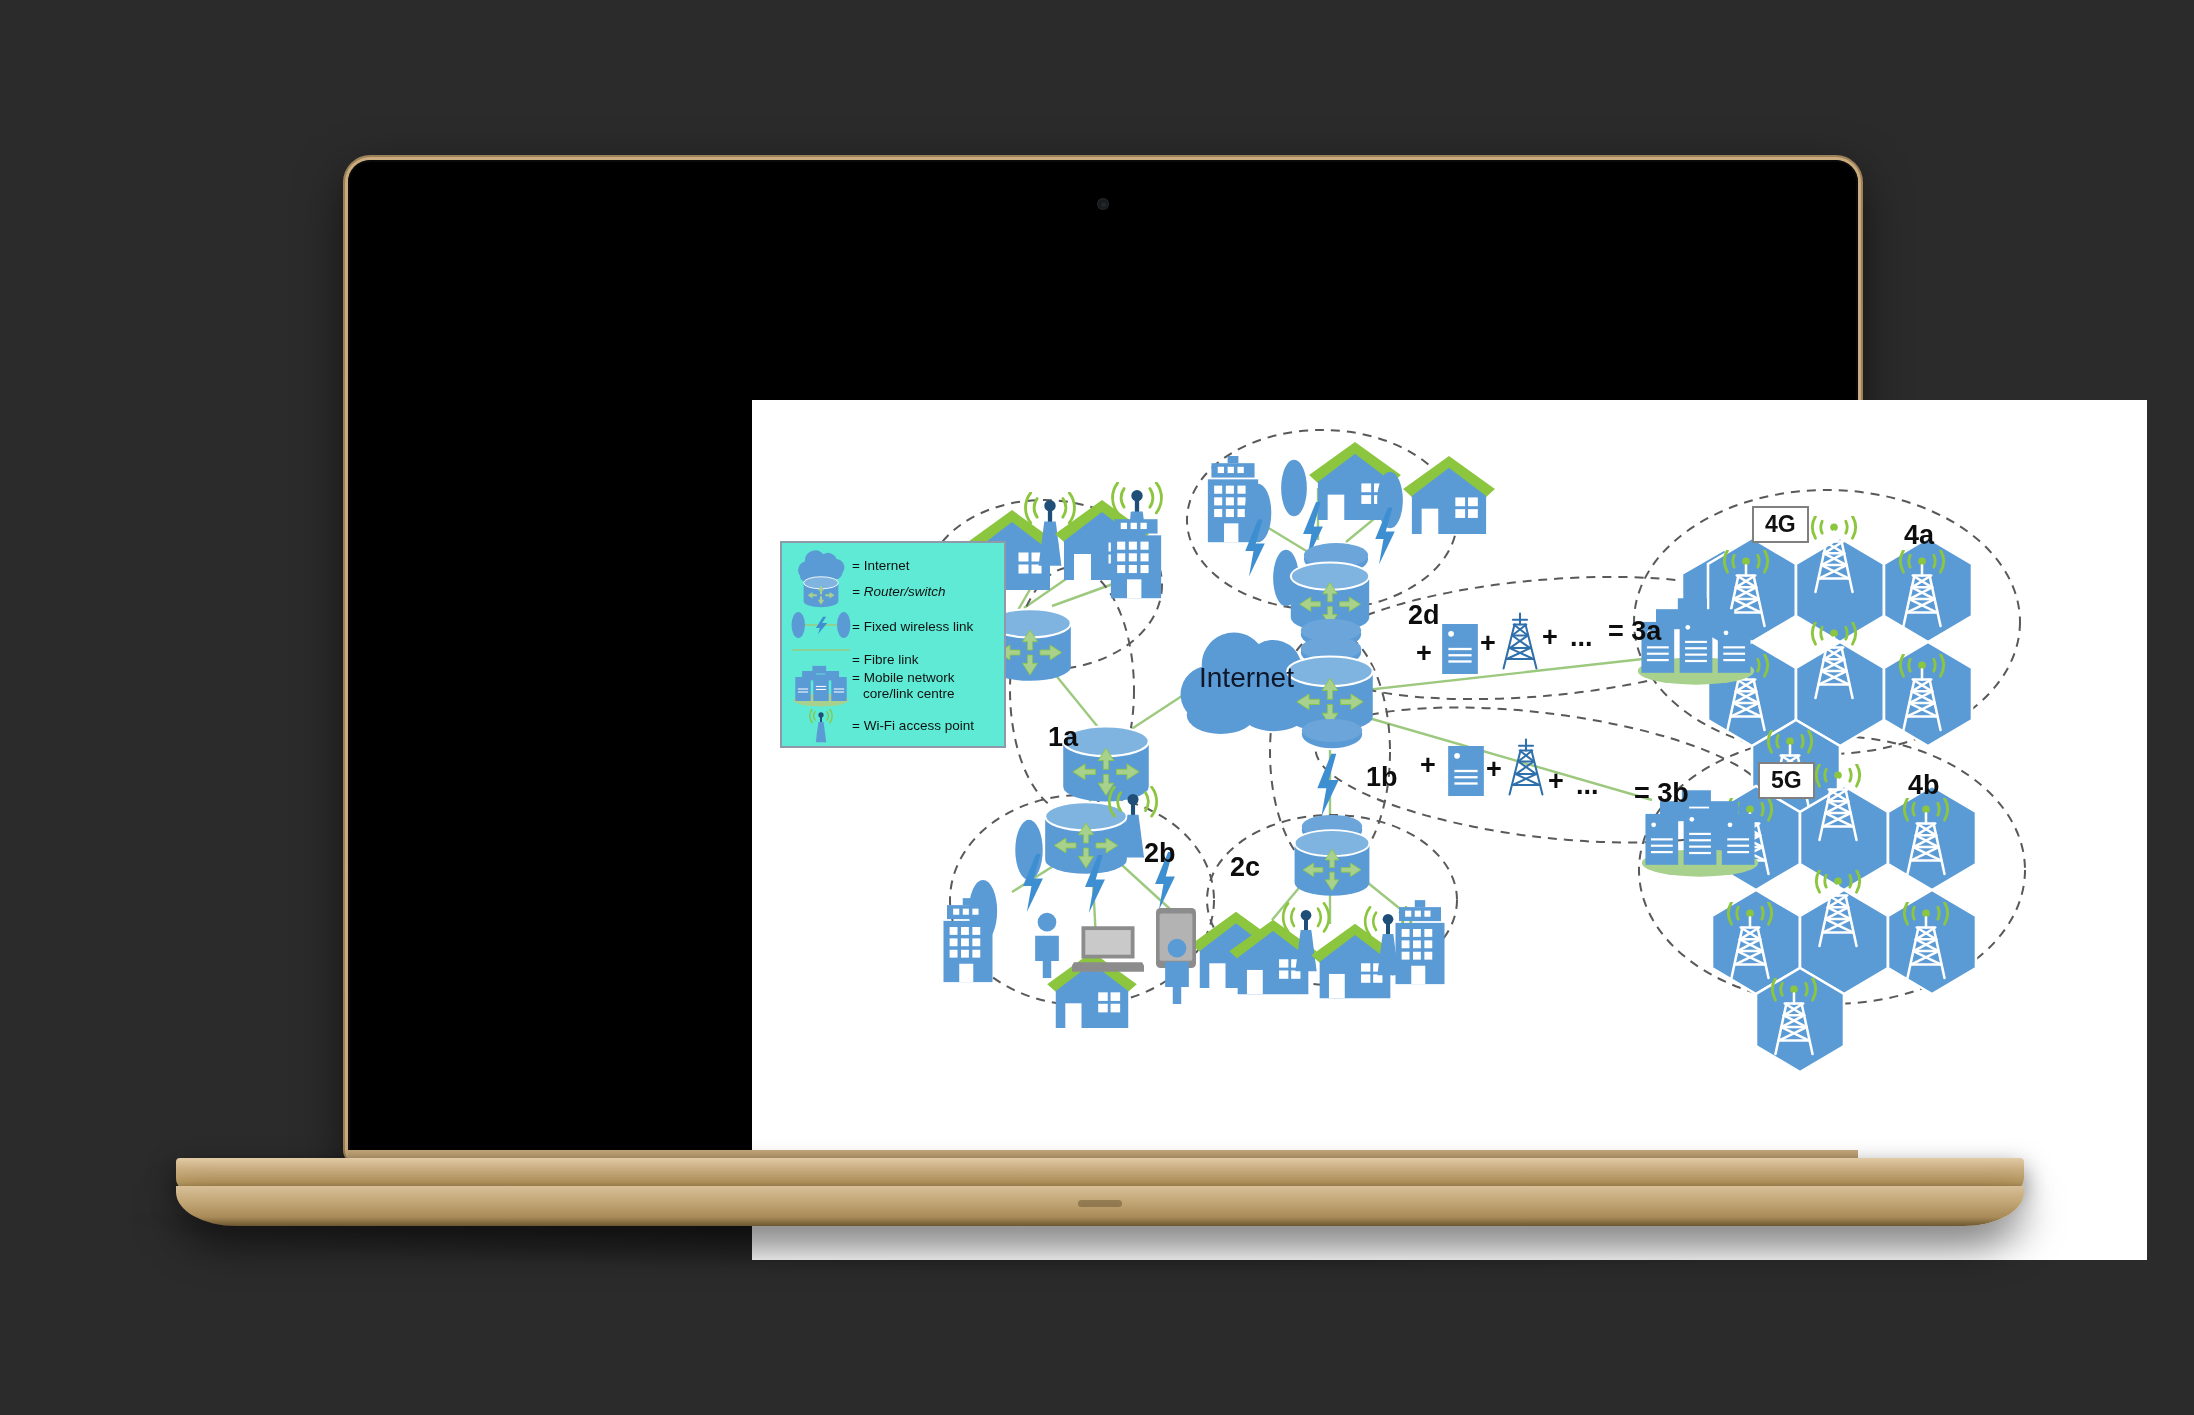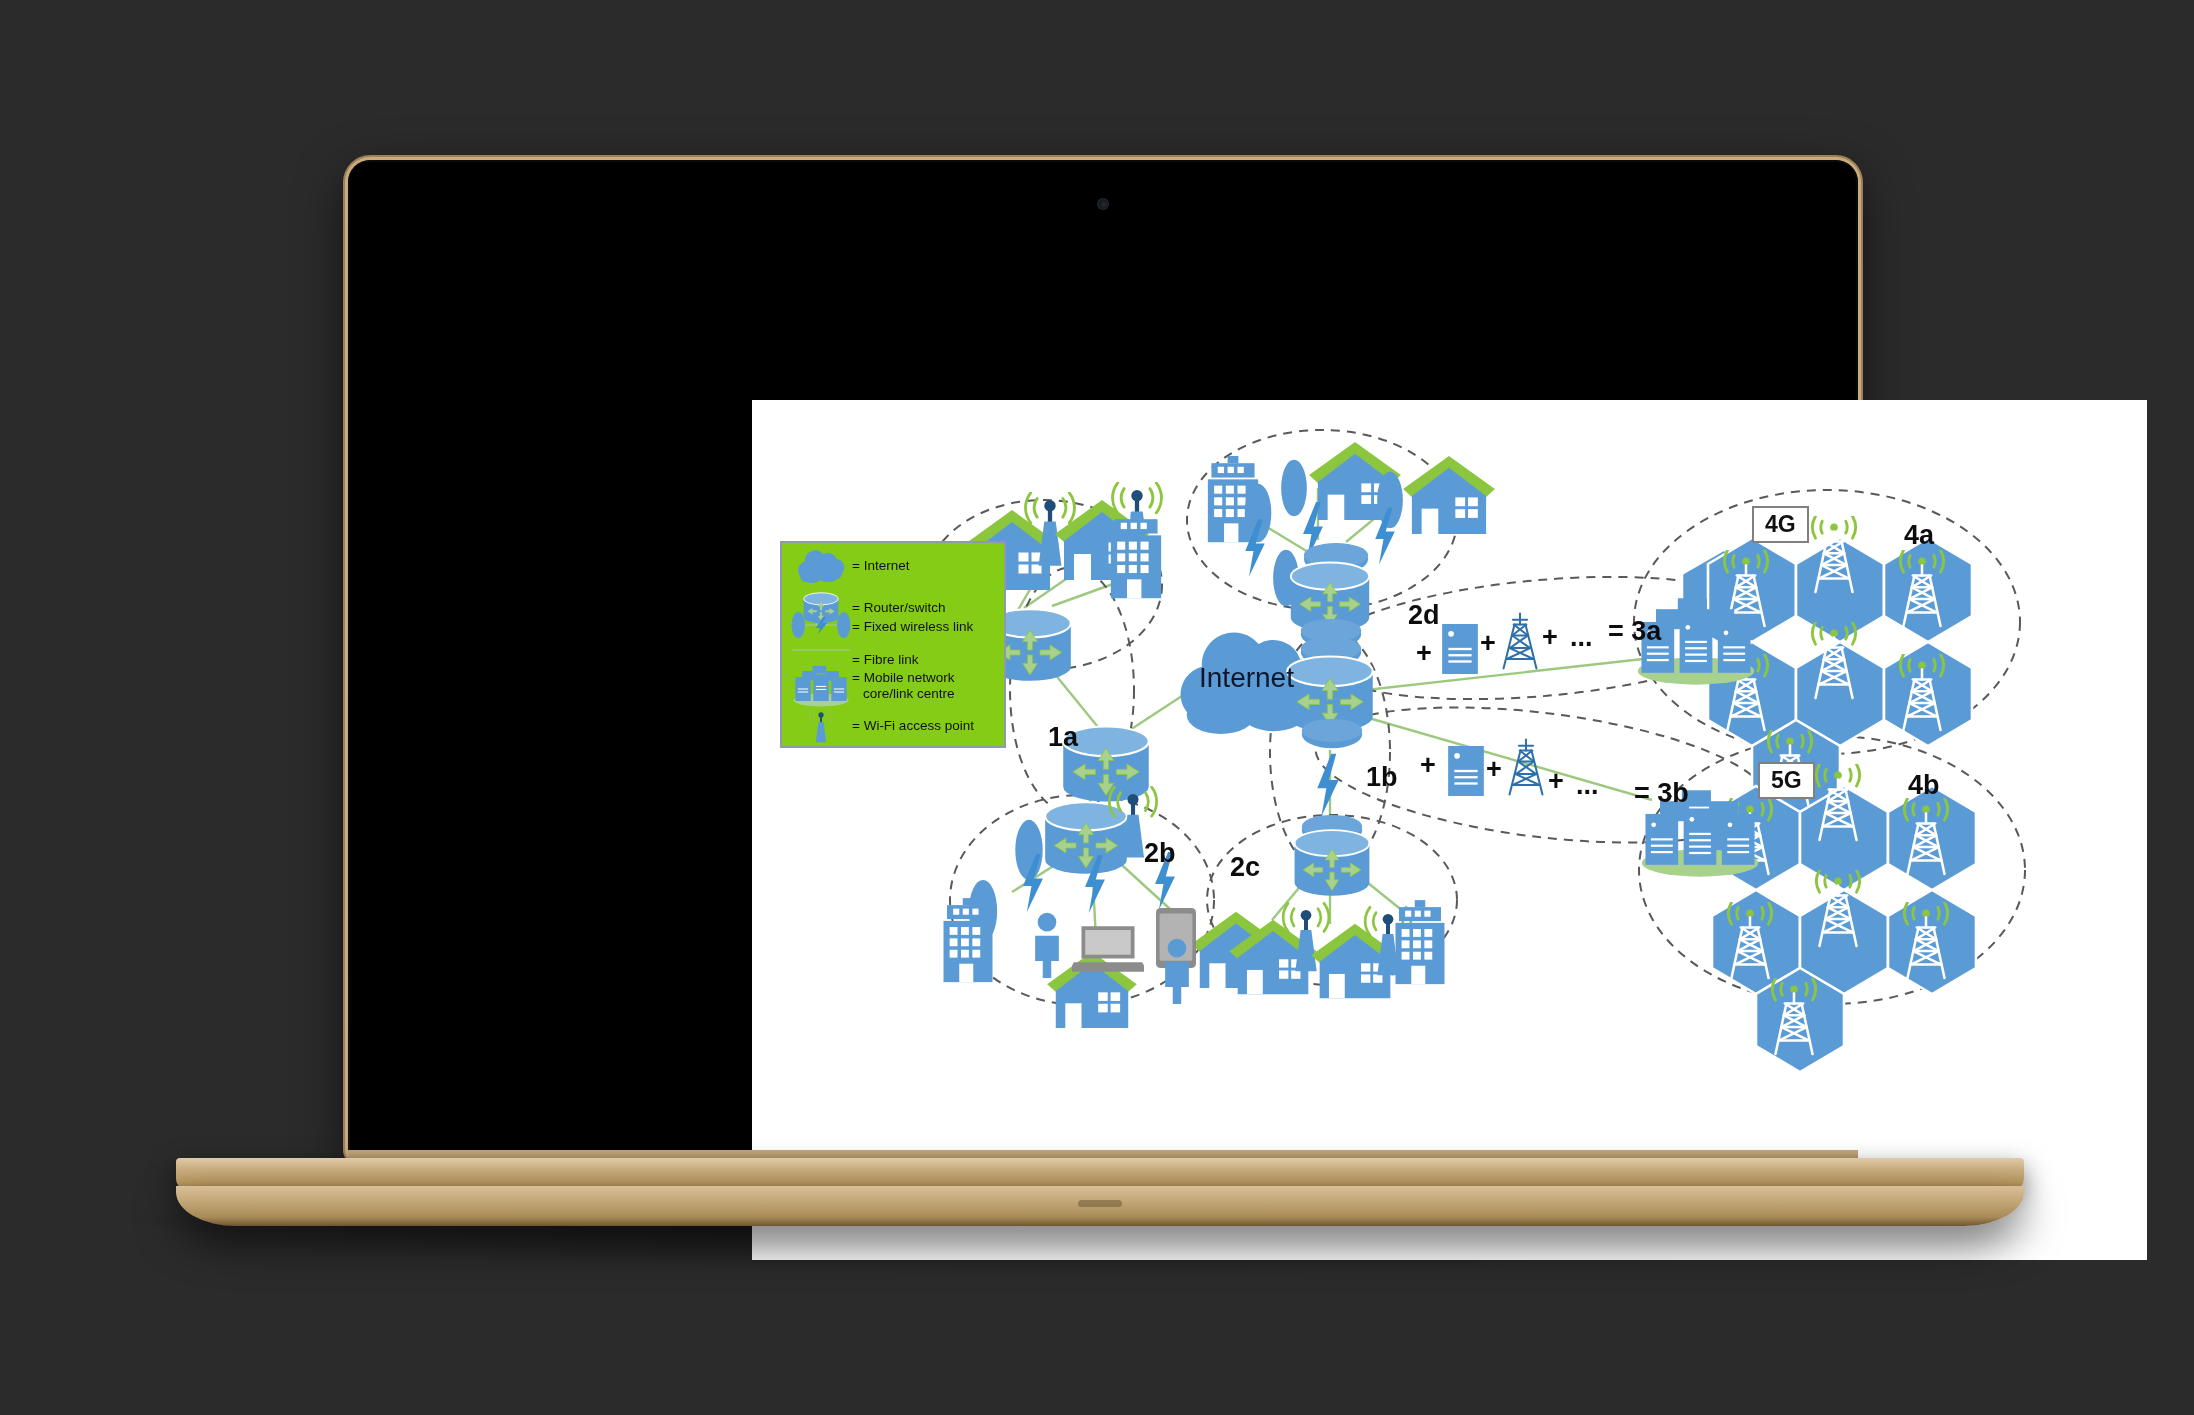--- a/index.html
+++ b/index.html
@@ -47,21 +47,21 @@
 
   .lbl{position:absolute;color:#0d0d0d;font-weight:700;
        font-family:"Liberation Sans","DejaVu Sans",sans-serif;white-space:nowrap;}
   .lbl-big{font-size:27px;}
   .lbl-eq{font-size:27px;}
   .gen-box{position:absolute;border:2px solid #808080;background:#fff;
        font-size:23px;font-weight:700;color:#111;padding:3px 11px;}
 
   
   .legend{position:absolute;left:28px;top:141px;width:222px;height:203px;
-          border:2px solid #8e9aaa;background:#84cc16;}
+          border:2px solid #8e9aaa;background:#5eead4;}
   .legend-row{position:absolute;left:8px;display:flex;align-items:center;}
   .legend-txt{font-size:13.5px;color:#111;line-height:1.15;
        font-family:"Liberation Sans","DejaVu Sans",sans-serif;}
   .legend-ico{width:62px;height:34px;position:relative;flex:0 0 62px;}
   .legend-ico svg{position:absolute;left:0;top:0;}
 
   .cloud-txt{position:absolute;color:#0f172a;font-size:28px;font-weight:400;
        font-family:"Liberation Sans","DejaVu Sans",sans-serif;white-space:nowrap;}
 </style>
 </head>
@@ -456,21 +456,21 @@
                 <svg width="62" height="34" viewBox="0 0 190 112">
                   <path d="M48 100 a30 30 0 0 1 -6 -59 a34 34 0 0 1 60 -24 a30 30 0 0 1 44 16
                            a28 28 0 0 1 20 45 a26 26 0 0 1 -22 22 z" fill="#5b9bd5"></path>
                   <ellipse cx="62" cy="92" rx="36" ry="20" fill="#5b9bd5"></ellipse>
                   <ellipse cx="118" cy="90" rx="34" ry="19" fill="#5b9bd5"></ellipse>
                 </svg>
               </span>
               <span class="legend-txt">= Internet</span>
             </div>
 
-            <div class="legend-row" style="top:48px;">
+            <div class="legend-row" style="top:32px;font-style:italic;">
               <span class="legend-ico">
                 <svg width="62" height="34" viewBox="0 0 110 96">
                   <path d="M6 22 h98 v52 a49 17 0 0 1 -98 0 z" fill="#5b9bd5"></path>
                   <ellipse cx="55" cy="22" rx="49" ry="17" fill="#7fb4e0" stroke="#fff" stroke-width="2.5"></ellipse>
                   <g fill="#a9d18e">
                     <polygon points="55,30 64,44 58,44 58,54 52,54 52,44 46,44"></polygon>
                     <polygon points="55,84 64,70 58,70 58,60 52,60 52,70 46,70"></polygon>
                     <polygon points="17,57 31,48 31,54 43,54 43,60 31,60 31,66"></polygon>
                     <polygon points="93,57 79,48 79,54 67,54 67,60 79,60 79,66"></polygon>
                   </g>

